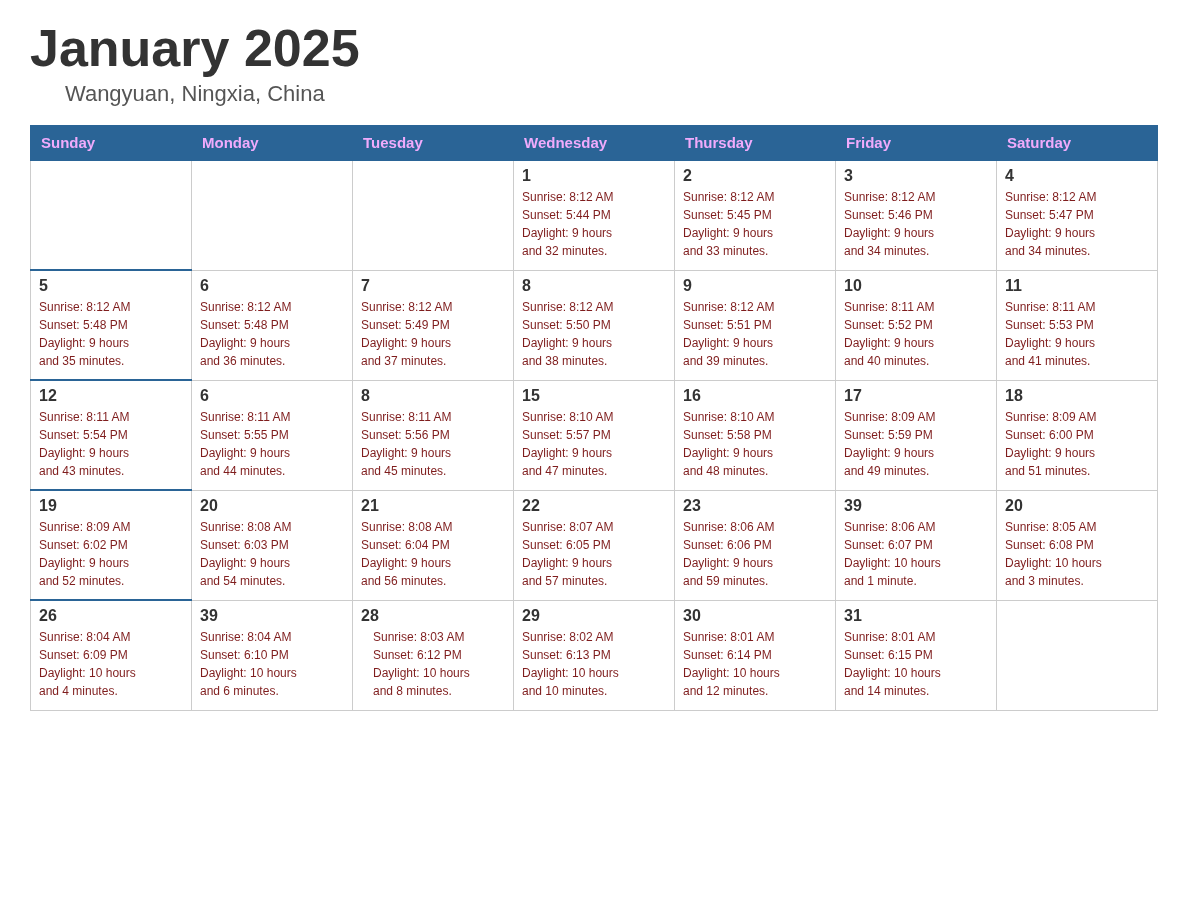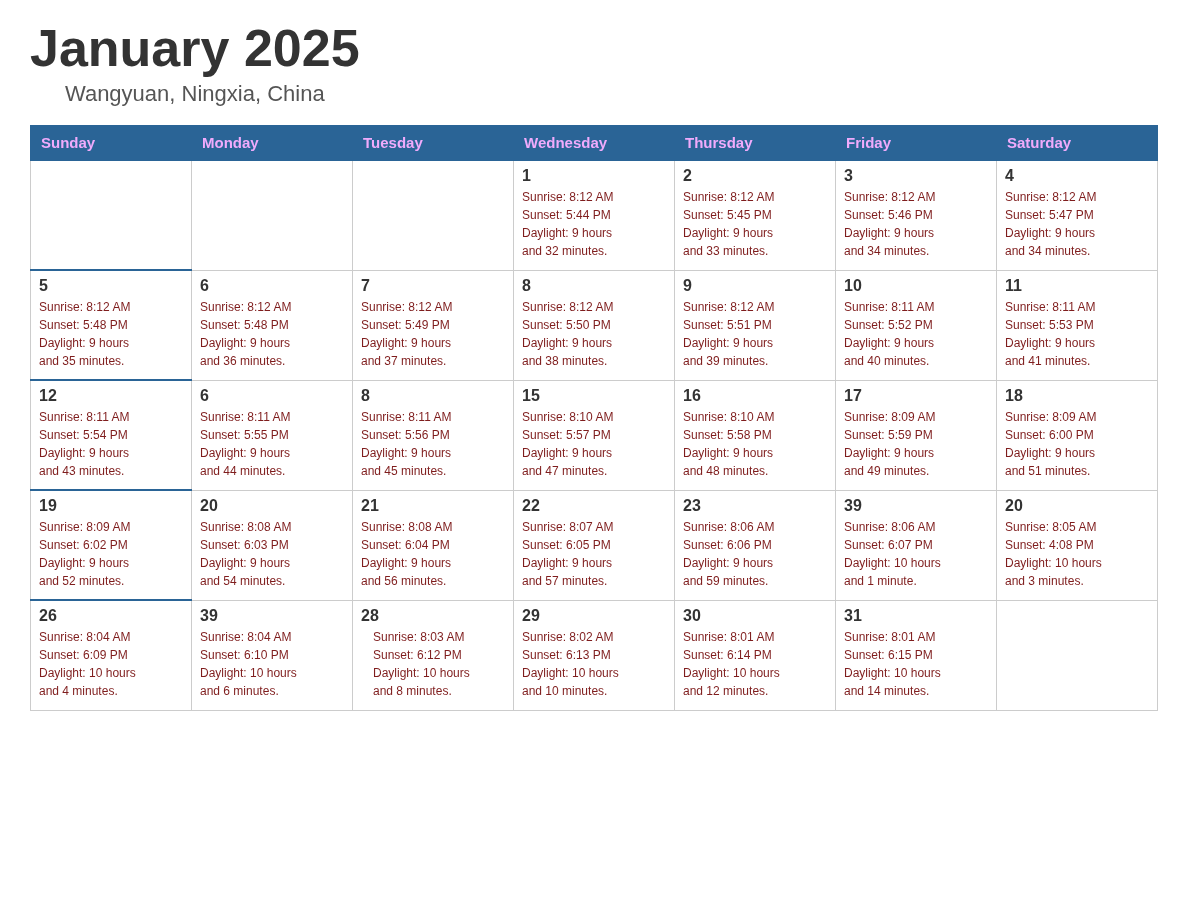--- a/index.html
+++ b/index.html
@@ -297,21 +297,21 @@
         <td>
           <span class="day-number">39</span>
           <div class="day-info" style="white-space: pre-line;">Sunrise: 8:06 AM
 Sunset: 6:07 PM
 Daylight: 10 hours
 and 1 minute.</div>
         </td>
         <td>
           <span class="day-number">20</span>
           <div class="day-info" style="white-space: pre-line;">Sunrise: 8:05 AM
-Sunset: 4:08 PM
+Sunset: 6:08 PM
 Daylight: 10 hours
 and 3 minutes.</div>
         </td>
       </tr>
       <tr>
         <td>
           <span class="day-number">26</span>
           <div class="day-info" style="white-space: pre-line;">Sunrise: 8:04 AM
 Sunset: 6:09 PM
 Daylight: 10 hours

